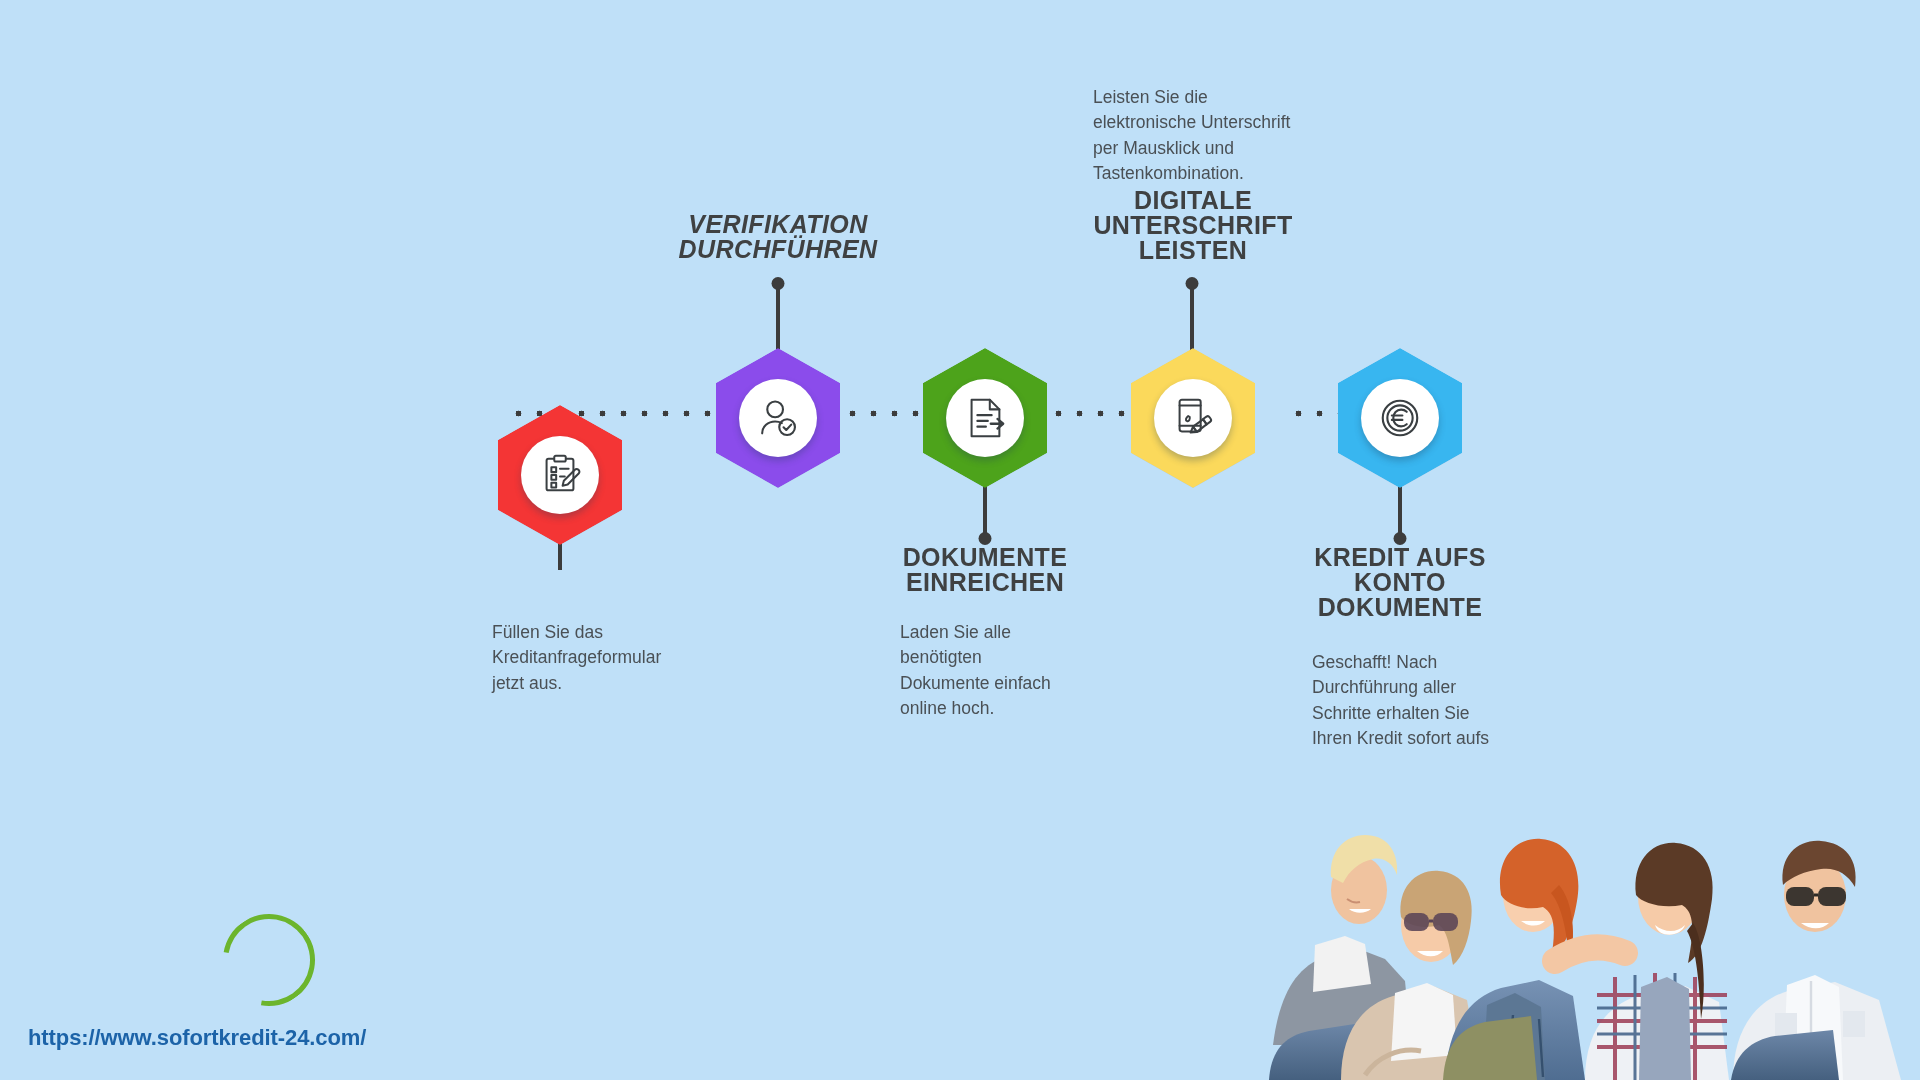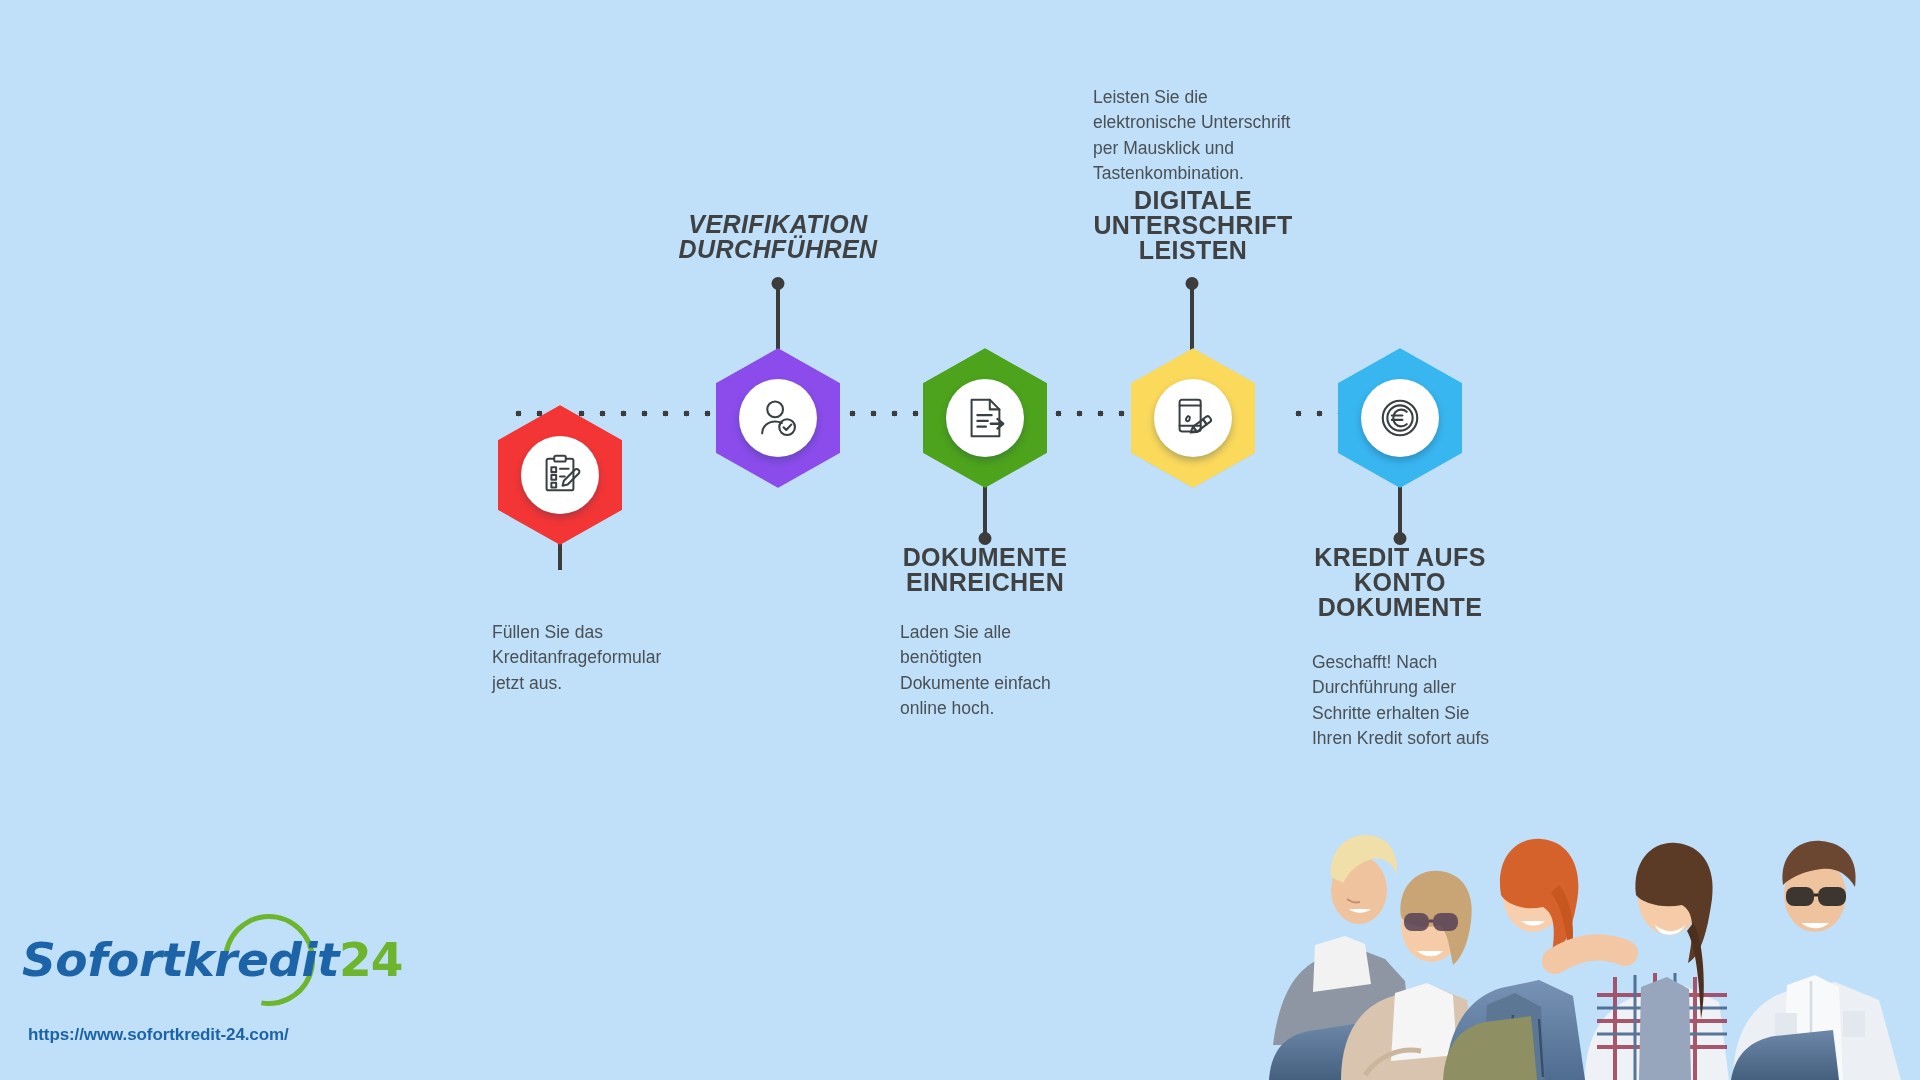--- a/index.html
+++ b/index.html
@@ -134,21 +134,21 @@
     border: 5px solid #6cb52d;
     border-radius: 50%;
     border-left-color: transparent;
     transform: rotate(-35deg);
     box-sizing: border-box;
   }
   .site-url {
     position: absolute;
     left: 28px;
     top: 1025px;
-    font-size: 17px;
+    font-size: 22px;
     font-weight: bold;
     color: #1c63a8;
     letter-spacing: -0.1px;
   }
 
   
   .photo {
     position: absolute;
     left: 1255px;
     top: 745px;
@@ -362,17 +362,16 @@
           <rect x="563" y="142" width="28" height="19" rx="8" fill="#2d2a26" opacity="0.92"></rect>
           <path d="M559 150h4" stroke="#2d2a26" stroke-width="3"></path>
           <path d="M546 178c9 7 21 7 28 0" fill="#fff"></path>
         </g>
       </g>
     </svg>
   </div>
 
   <div class="logo">
     <div class="logo-arc"></div>
-    <div class="logo-text"><span>Sofortkredit</span><span class="logo-24">24</span></div>
   </div>
   <div class="site-url">https://www.sofortkredit-24.com/</div>
 
 </div>
 
 </body></html>

